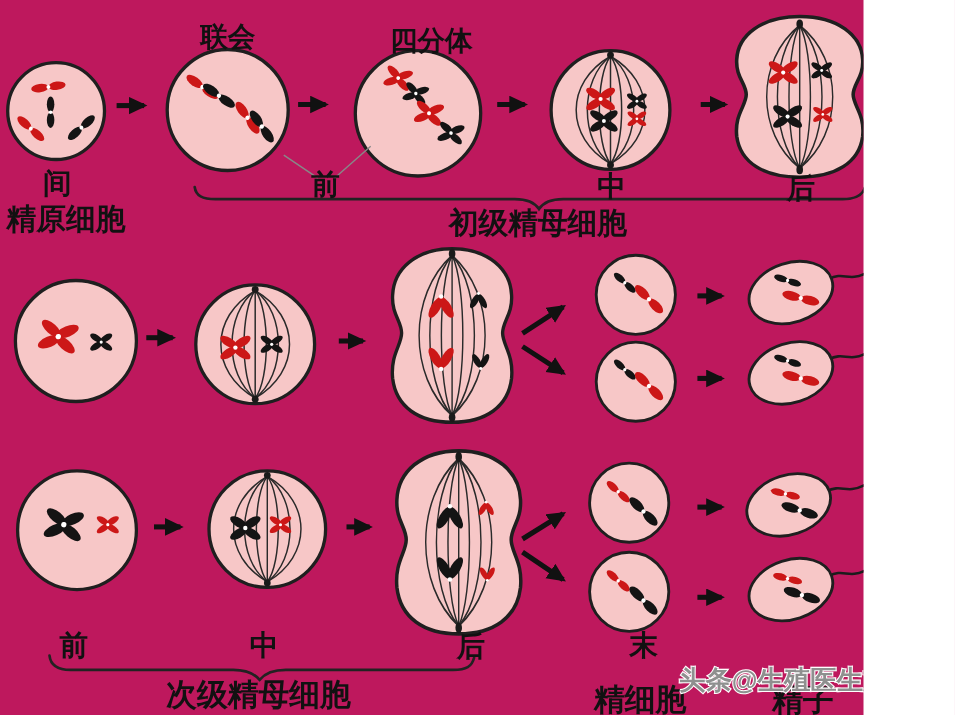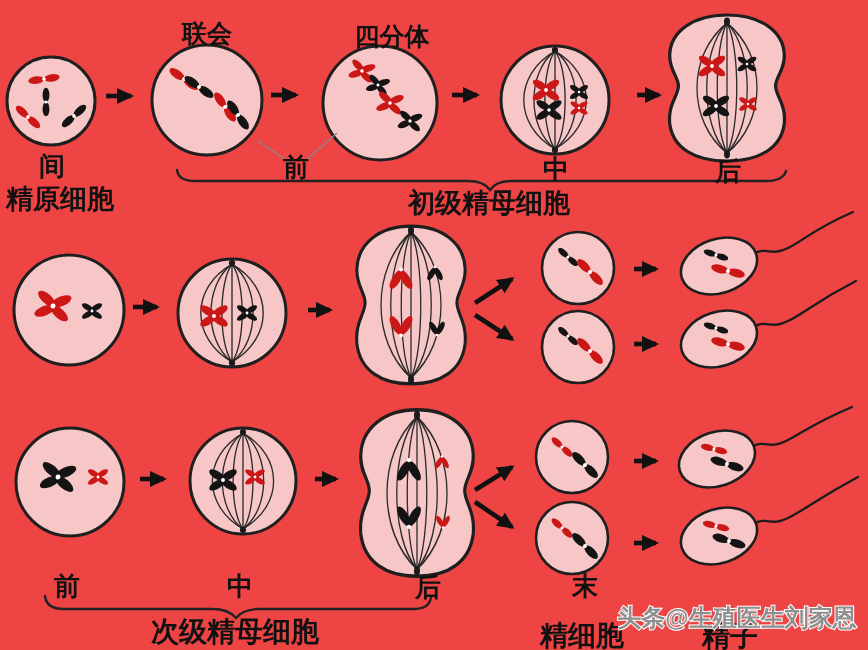--- a/index.html
+++ b/index.html
@@ -1,16 +1,16 @@
 <!DOCTYPE html>
 <html><head>
 <meta charset="utf-8">
 <style>
   html,body{margin:0;padding:0;background:#ffffff;}
-  .stage{position:relative;width:868px;height:650px;background:#ef4444;overflow:hidden;
+  .stage{position:relative;width:785px;height:650px;background:#be185d;overflow:hidden;
          font-family:"Liberation Serif","DejaVu Serif",serif;}
   svg{display:block;}
   .lbl{font-family:"Liberation Serif","DejaVu Serif",serif;font-weight:bold;fill:#111111;}
   .lbl-sm{font-size:26px;}
   .lbl-md{font-size:27px;}
   .lbl-lg{font-size:28px;}
   .lbl-top{font-size:25px;}
   .watermark{font-family:"Liberation Sans","DejaVu Sans",sans-serif;font-weight:bold;
              font-size:24px;fill:#8f8f8f;stroke:#ffffff;stroke-width:2px;paint-order:stroke;}
   .cell{fill:#f7c7c7;stroke:#1f1f1f;stroke-width:3;}

